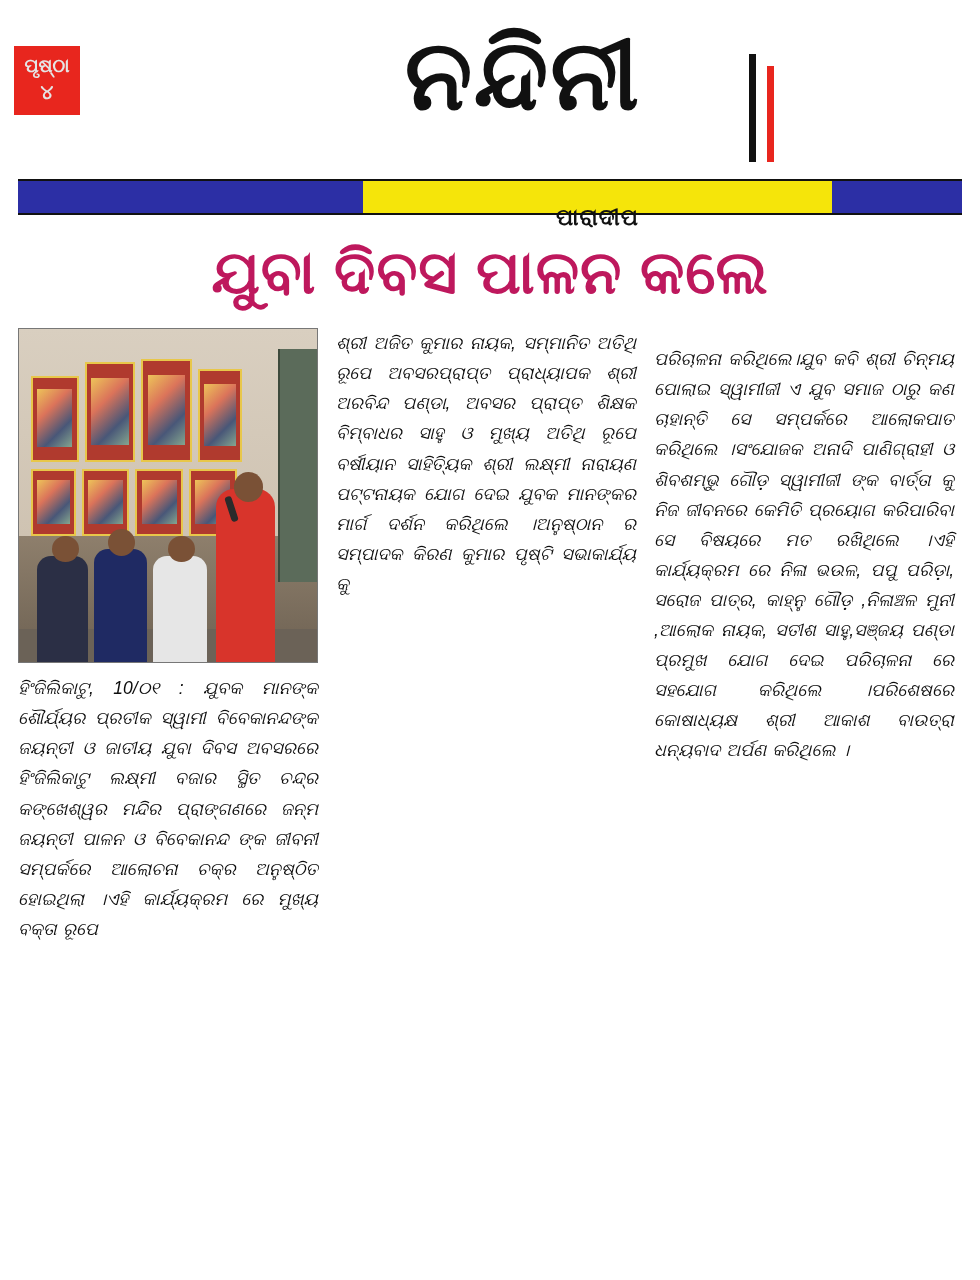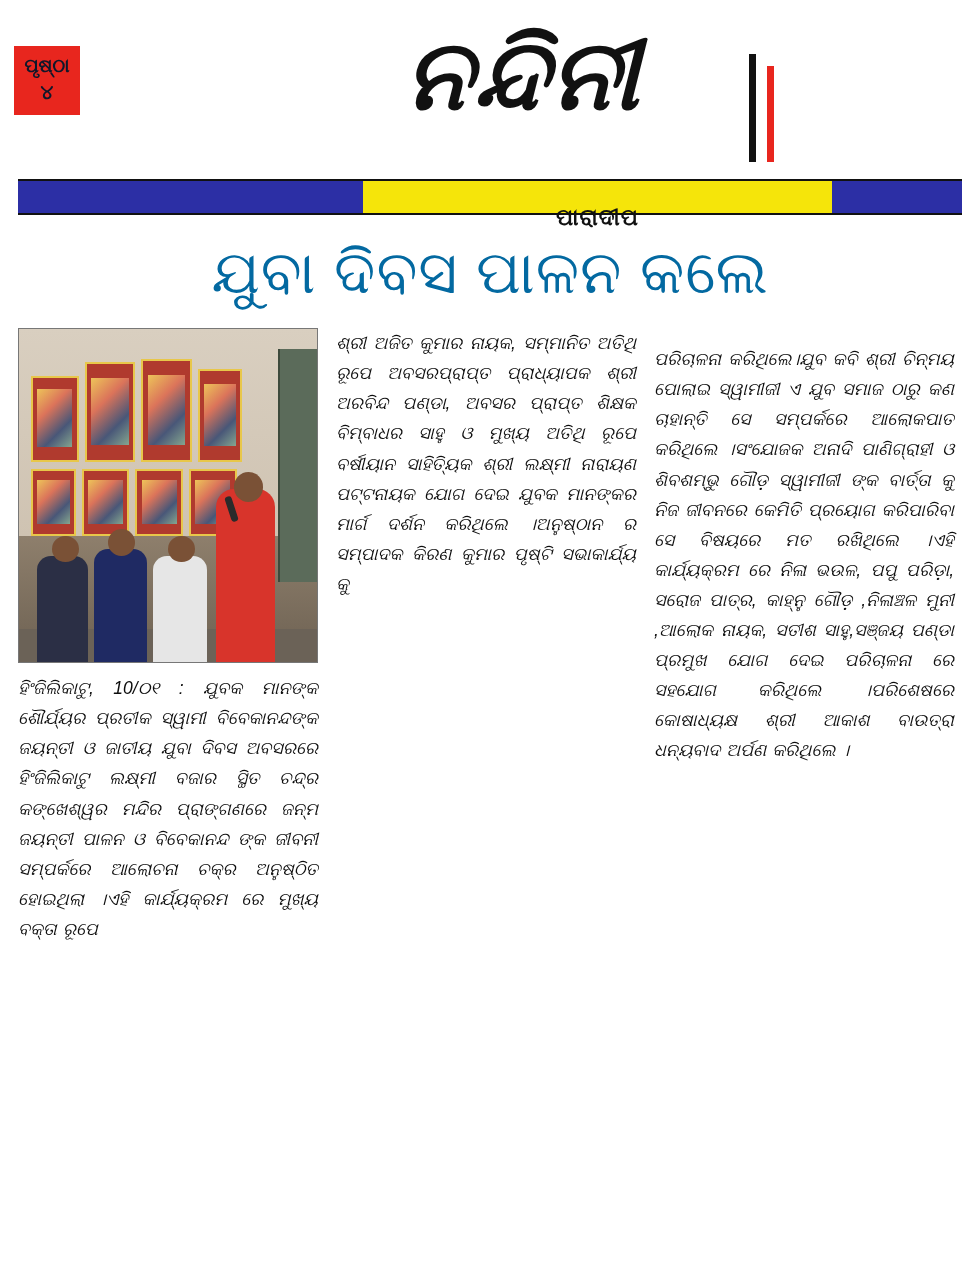--- a/index.html
+++ b/index.html
@@ -28,21 +28,21 @@
     display: flex;
     align-items: flex-start;
     padding: 18px 14px 0 14px;
     height: 175px;
     position: relative;
   }
   .page-badge {
     width: 66px;
     min-width: 66px;
     background: #e8261e;
-    color: #0f172a;
+    color: #e5e5e5;
     text-align: center;
     padding: 8px 2px 10px 2px;
     margin-top: 28px;
     line-height: 1.25;
   }
   .page-badge .pb-word {
     font-size: 19px;
     font-weight: bold;
     display: block;
     letter-spacing: 0px;
@@ -60,21 +60,20 @@
   }
   .mast-title {
     font-size: 98px;
     font-weight: bold;
     color: #111111;
     letter-spacing: 2px;
     line-height: 1.05;
     margin: 0;
     padding-top: 6px;
     font-family: "Liberation Sans", sans-serif;
-    font-style: italic;
   }
   .mast-rule-black {
     position: absolute;
     right: 210px;
     top: 36px;
     width: 7px;
     height: 108px;
     background: #111;
   }
   .mast-rule-red {
@@ -111,22 +110,22 @@
   }
   .cb-right { background: #2c2fa5; width: 130px; }
 
   
   .headline {
     text-align: center;
     padding: 18px 20px 6px 20px;
   }
   .headline .hl-line {
     font-size: 60px;
-    font-weight: normal;
-    color: #0369a1;
+    font-weight: bold;
+    color: #be185d;
     line-height: 1.32;
     letter-spacing: 1px;
     display: block;
   }
 
   
   .body-area {
     display: flex;
     padding: 10px 18px 0 18px;
     gap: 18px;

